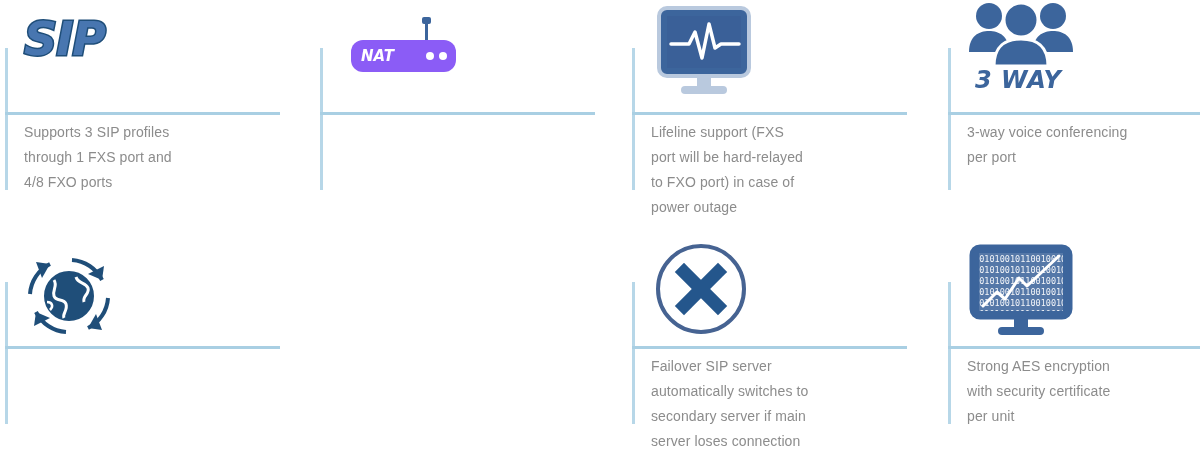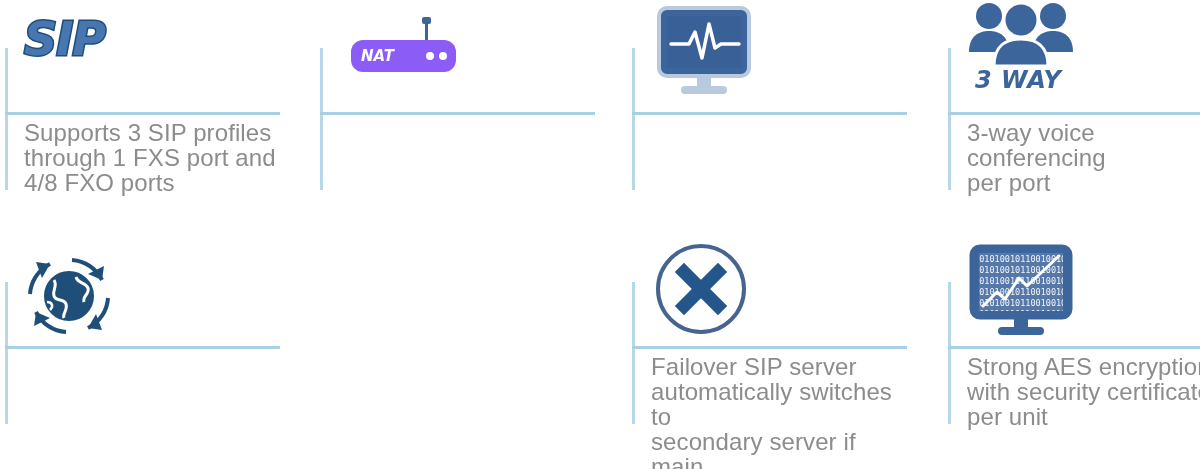--- a/index.html
+++ b/index.html
@@ -58,21 +58,21 @@
     top: 0px;
     width: 280px;
     height: 105px;
   }
   .txt {
     position: absolute;
     left: 24px;
     top: 120px;
     width: 252px;
     color: #8c8c8c;
-    font-size: 24px;
+    font-size: 14px;
     line-height: 25px;
     letter-spacing: 0.1px;
     white-space: pre-line;
   }
   .cell.c3 .txt { width: 248px; }
 
   
   .sip-logo {
     position: absolute;
     left: 10px;
@@ -185,20 +185,24 @@
       <svg width="110" height="100" viewBox="0 0 110 100" style="position:absolute;left:8px;top:2px;">
         <rect x="10" y="6" width="90" height="68" rx="8" ry="8" fill="#3c659c" stroke="#b9c9de" stroke-width="4"></rect>
         <rect x="18" y="14" width="74" height="52" fill="#3a6098"></rect>
         <polyline points="22,42 40,42 46,30 53,56 60,22 66,46 72,42 90,42" fill="none" stroke="#ffffff" stroke-width="3.5" stroke-linejoin="round" stroke-linecap="round"></polyline>
         <rect x="48" y="74" width="14" height="10" fill="#b9c9de"></rect>
         <rect x="32" y="84" width="46" height="8" rx="4" ry="4" fill="#b9c9de"></rect>
       </svg>
     </div>
     <div class="rule-v"></div>
     <div class="rule-h"></div>
+    <div class="txt">Lifeline support (FXS
+port will be hard-relayed
+to FXO port) in case of
+power outage</div>
   </div>
 
   <div class="cell c3 r0">
     <div class="icon-wrap">
       <svg width="120" height="70" viewBox="0 0 120 70" style="position:absolute;left:4px;top:0px;">
         <circle cx="28" cy="16" r="13" fill="#3c659c"></circle>
         <path d="M8 52 C8 36 18 31 28 31 C38 31 48 36 48 52 Z" fill="#3c659c"></path>
         <circle cx="92" cy="16" r="13" fill="#3c659c"></circle>
         <path d="M72 52 C72 36 82 31 92 31 C102 31 112 36 112 52 Z" fill="#3c659c"></path>
         <circle cx="60" cy="20" r="17" fill="#3c659c" stroke="#ffffff" stroke-width="3"></circle>

